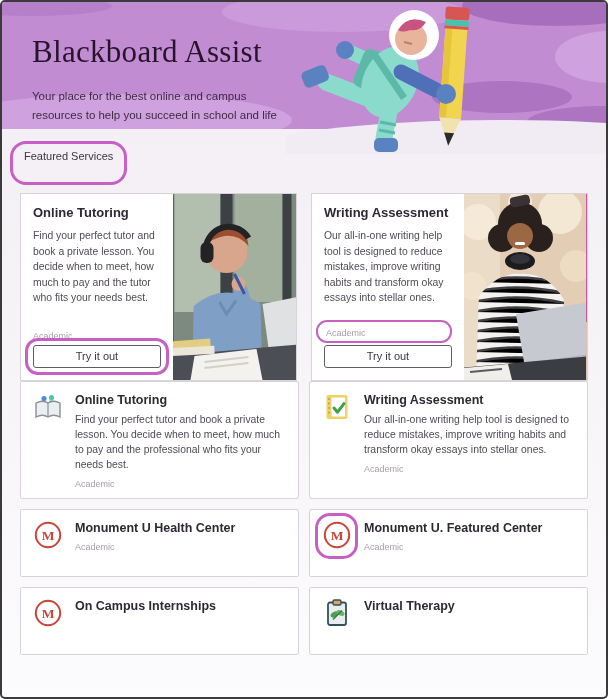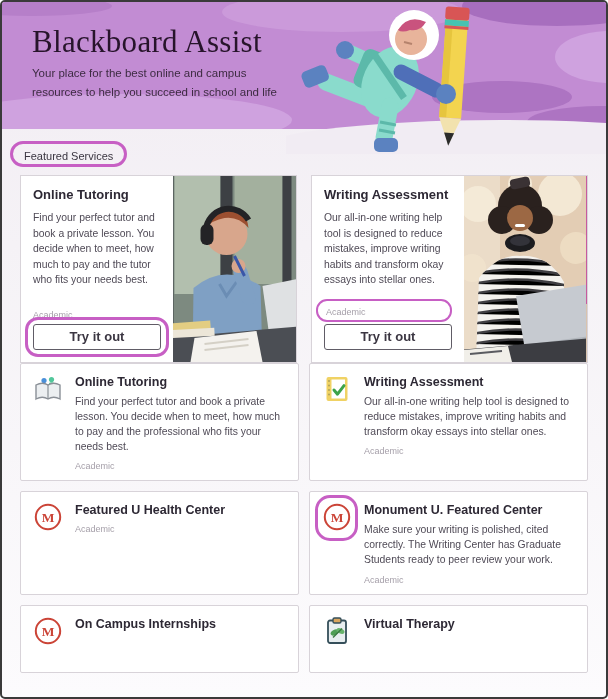--- a/index.html
+++ b/index.html
@@ -6,47 +6,47 @@
   .screen {
     width:608px; height:699px; box-sizing:border-box;
     border:2px solid #3a3a3a; border-radius:5px; overflow:hidden;
     font-family:"Liberation Sans", sans-serif;
     background:linear-gradient(180deg,#f1ecf3 0%,#f5f2f6 35%,#fcfbfd 100%);
     position:relative;
   }
   
   .header { position:relative; height:127px; background:#c28cd3; z-index:2; }
   .header-bg { position:absolute; left:0; top:0; width:608px; height:127px; }
-  .hero-text { position:absolute; left:30px; top:22px; z-index:3; }
+  .hero-text { position:absolute; left:30px; top:32px; z-index:3; }
   .hero-title { font-family:"Liberation Serif", serif; font-size:31px; color:#27142b; font-weight:400; letter-spacing:.3px; }
-  .hero-sub { margin-top:4px; font-size:11.5px; color:#3d2b42; line-height:1.65; max-width:252px; }
+  .hero-sub { margin-top:17px; font-size:11.5px; color:#3d2b42; line-height:1.65; max-width:252px; }
   .astronaut { position:absolute; top:0; right:0; width:320px; height:152px; z-index:2; pointer-events:none; }
   
   .main { position:relative; z-index:1; padding:0 18px 10px; }
   .label-row { margin:12px 0 8px -10px; }
   .label-row.second { margin-top:16px; }
   .annot-pill {
     display:inline-block; border:3px solid #c75fc4; border-radius:16px;
-    padding:2px 11px 0; background:transparent;
+    padding:2px 11px 18px; background:transparent;
   }
   .section-label { font-size:11px; color:#3a3540; }
   
   .featured-row { display:flex; gap:14px; }
   .fcard { flex:1; background:#fff; border:1px solid #d8d3d9; height:186px; display:flex; overflow:hidden; }
   .fcard-text { width:152px; min-width:152px; box-sizing:border-box; padding:11px 12px 12px; display:flex; flex-direction:column; }
   .fcard-title { font-size:13px; font-weight:bold; color:#2d2834; margin-bottom:8px; }
   .fcard-desc { font-size:10.4px; color:#4f4a56; line-height:1.5; }
   .fcard-spacer { flex:1; }
   .fcard-cat { font-size:9px; color:#a59fa9; margin-bottom:4px; }
   .cat-annot { display:inline-block; border:2.5px solid #c75fc4; border-radius:11px; padding:0 8px 1px; margin-left:-8px; margin-bottom:2px; }
   .cat-annot .fcard-cat { margin-bottom:0; }
   .btn-wrap { position:relative; }
   .try-btn {
     display:block; width:100%; background:#fff; border:1px solid #605c66; border-radius:3px;
-    font-size:13px; color:#3b3642; padding:4px 0 5px; font-family:inherit; cursor:pointer; font-weight:bold;
+    font-size:11px; color:#3b3642; padding:4px 0 5px; font-family:inherit; cursor:pointer; 
   }
   .btn-annot { position:absolute; left:-8px; right:-8px; top:-7px; bottom:-7px; border:3.5px solid #c75fc4; border-radius:13px; pointer-events:none; }
   .fcard-img { flex:1; position:relative; overflow:hidden; }
   .fcard-img svg { position:absolute; inset:0; width:100%; height:100%; }
   
   .grid { display:grid; grid-template-columns:1fr 1fr; gap:10px; }
   .scard { background:#fff; border:1px solid #d8d3d9; border-radius:2px; padding:10px 12px 9px; display:flex; gap:12px; min-height:68px; box-sizing:border-box; cursor:pointer; }
   .scard-icon { width:30px; min-width:30px; height:30px; position:relative; }
   .icon-annot { position:absolute; left:-7px; right:-6px; top:-7px; bottom:-9px; border:3.5px solid #c75fc4; border-radius:15px; pointer-events:none; }
   .scard-body { flex:1; }
@@ -269,36 +269,35 @@
       </div>
 
       <div class="scard">
         <div class="scard-icon">
           <svg viewBox="0 0 30 30" width="30" height="30">
             <circle cx="15" cy="15" r="12.2" fill="#ffffff" stroke="#cb4437" stroke-width="2"></circle>
             <text x="15" y="20" text-anchor="middle" font-family="Liberation Serif, serif" font-size="13.5" font-weight="bold" fill="#cb4437">M</text>
           </svg>
         </div>
         <div class="scard-body">
-          <div class="scard-title">Featured U Health Center</div>
+          <div class="scard-title">Monument U Health Center</div>
           <div class="scard-cat">Academic</div>
         </div>
       </div>
 
       <div class="scard">
         <div class="scard-icon">
           <svg viewBox="0 0 30 30" width="30" height="30">
             <circle cx="15" cy="15" r="12.2" fill="#ffffff" stroke="#cb4437" stroke-width="2"></circle>
             <text x="15" y="20" text-anchor="middle" font-family="Liberation Serif, serif" font-size="13.5" font-weight="bold" fill="#cb4437">M</text>
           </svg>
           <div class="icon-annot"></div>
         </div>
         <div class="scard-body">
           <div class="scard-title">Monument U. Featured Center</div>
-          <div class="scard-desc">Make sure your writing is polished, cited correctly. The Writing Center has Graduate Students ready to peer review your work.</div>
           <div class="scard-cat">Academic</div>
         </div>
       </div>
 
       <div class="scard">
         <div class="scard-icon">
           <svg viewBox="0 0 30 30" width="30" height="30">
             <circle cx="15" cy="15" r="12.2" fill="#ffffff" stroke="#cb4437" stroke-width="2"></circle>
             <text x="15" y="20" text-anchor="middle" font-family="Liberation Serif, serif" font-size="13.5" font-weight="bold" fill="#cb4437">M</text>
           </svg>

